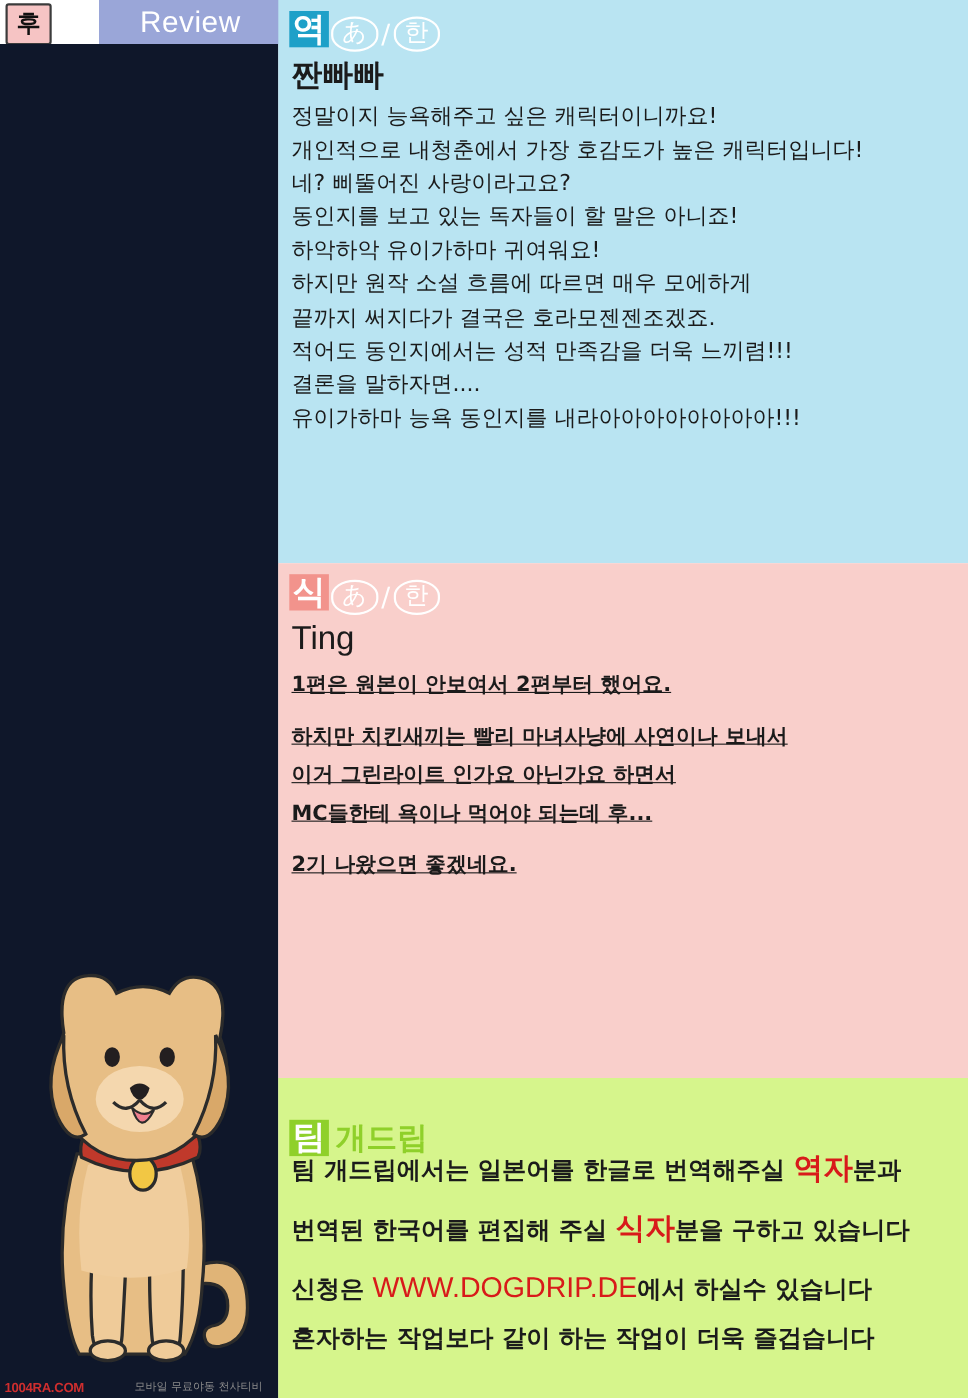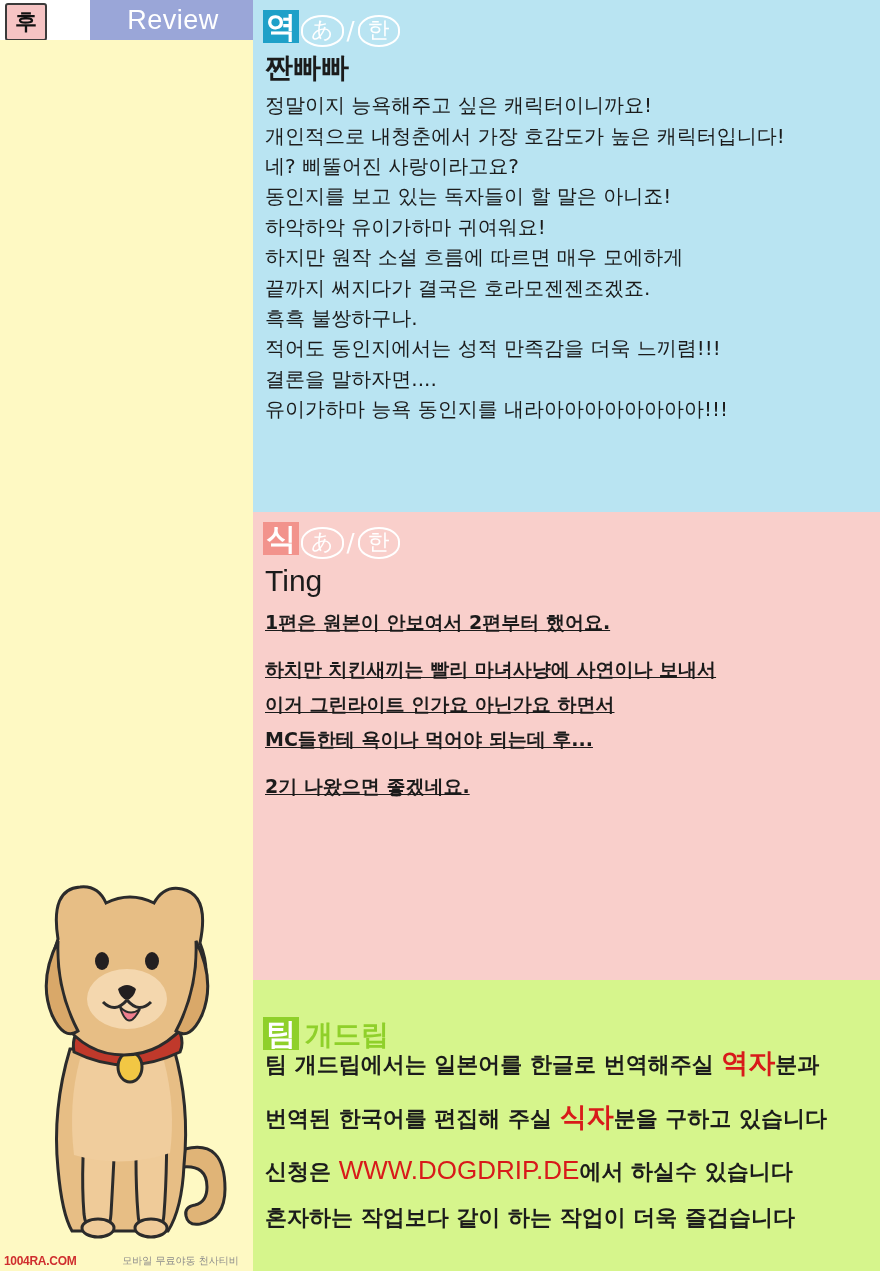--- a/index.html
+++ b/index.html
@@ -56,21 +56,21 @@
     letter-spacing: 0.5px;
     font-family: "Liberation Sans", sans-serif;
   }
 
   
   #left-column {
     position: absolute;
     left: 0; top: 40px;
     width: 253px;
     height: 1231px;
-    background: #fef9c3;
+    background: #0f172a;
     overflow: hidden;
   }
   #dog-art {
     position: absolute;
     left: 10px;
     bottom: 22px;
     width: 235px;
     height: 400px;
   }
   #watermark {
@@ -289,21 +289,20 @@
       </div>
       <div class="credit-name">짠빠빠</div>
       <div class="body-lines">
         <div class="line">정말이지 능욕해주고 싶은 캐릭터이니까요!</div>
         <div class="line">개인적으로 내청춘에서 가장 호감도가 높은 캐릭터입니다!</div>
         <div class="line">네? 삐뚤어진 사랑이라고요?</div>
         <div class="line">동인지를 보고 있는 독자들이 할 말은 아니죠!</div>
         <div class="line">하악하악 유이가하마 귀여워요!</div>
         <div class="line">하지만 원작 소설 흐름에 따르면 매우 모에하게</div>
         <div class="line">끝까지 써지다가 결국은 호라모젠젠조겠죠.</div>
-        <div class="line">흑흑 불쌍하구나.</div>
         <div class="line">적어도 동인지에서는 성적 만족감을 더욱 느끼렴!!!</div>
         <div class="line">결론을 말하자면....</div>
         <div class="line">유이가하마 능욕 동인지를 내라아아아아아아아아!!!</div>
       </div>
     </section>
 
     <section class="panel" id="panel-typesetter">
       <div class="panel-heading">
         <span class="heading-tag tag-typesetter">식</span>
         <span class="heading-bubbles">

